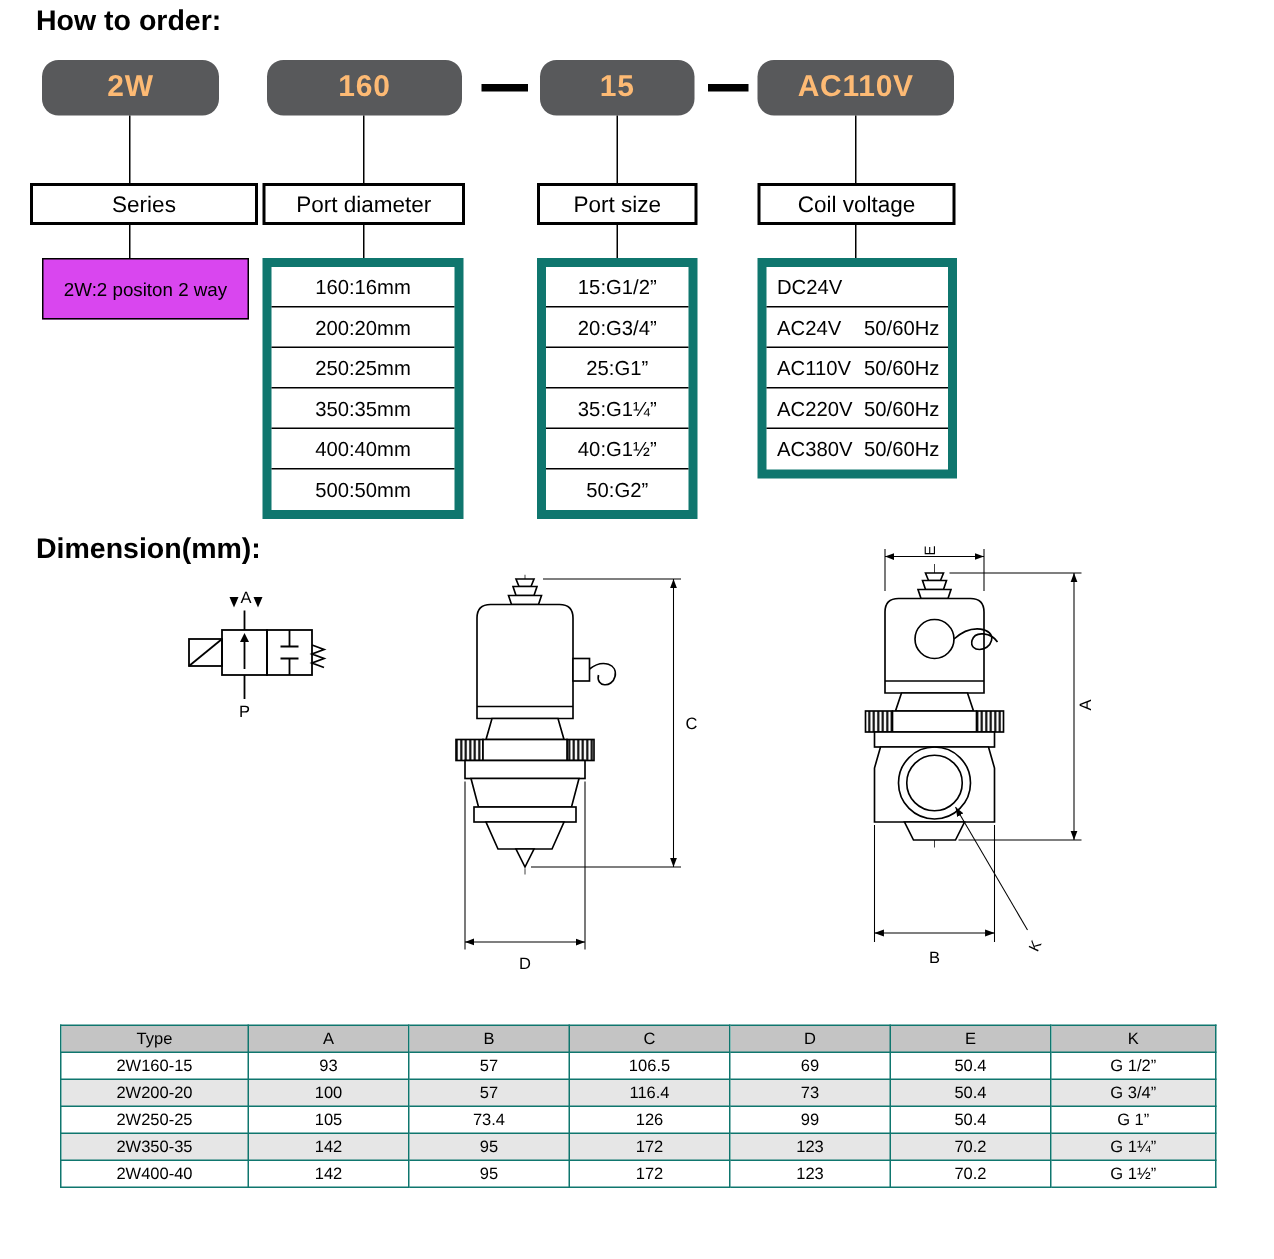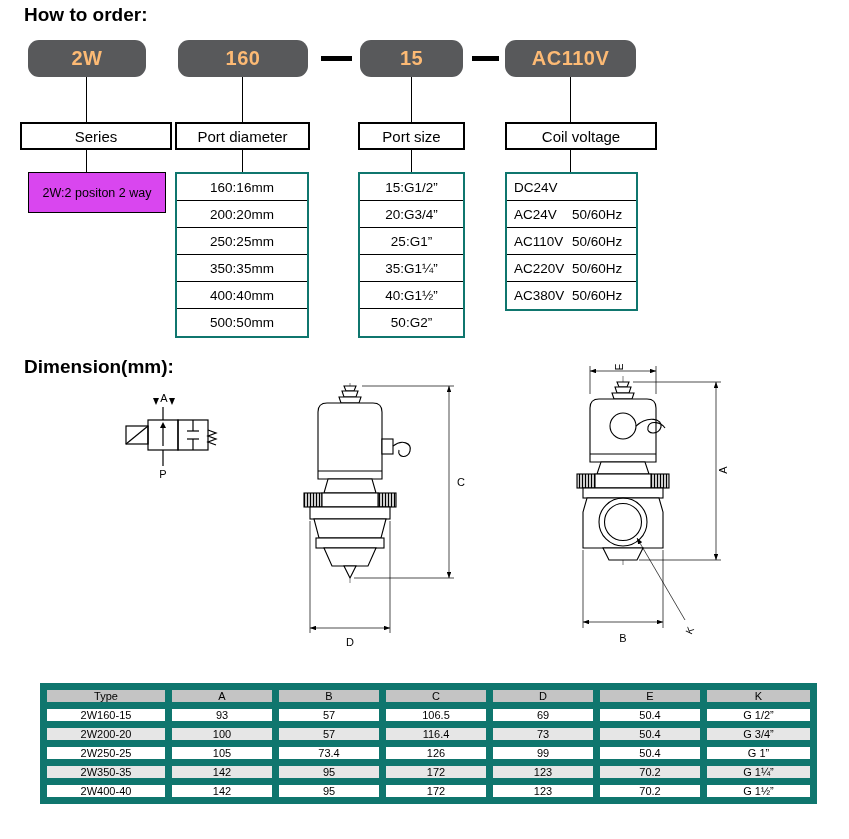--- a/index.html
+++ b/index.html
@@ -32,28 +32,28 @@
   .vl-b { top:150px; height:22px; }
   .x0 { left:86px; } .x1 { left:242px; } .x2 { left:411px; } .x3 { left:570px; }
 
   .hdr-box {
     position:absolute; top:122px; height:28px; border:2px solid #000; background:#fff;
     display:flex; align-items:center; justify-content:center; font-size:15px;
   }
   .h0 { left:20px;  width:152px; }
   .h1 { left:175px; width:135px; }
   .h2 { left:358px; width:107px; }
-  .h3 { left:505px; width:152px; }
+  .h3 { left:505px; width:132px; }
 
   .series-item {
     position:absolute; left:28px; top:172px; width:138px; height:41px;
     border:1px solid #000; display:flex; align-items:center; justify-content:center;
     font-size:12.5px; background:#d946ef;
   }
-  .opt-table { position:absolute; top:172px; border:2px solid #0f766e; background:#fff; }
+  .opt-table { position:absolute; top:172px; border:6px solid #0f766e; background:#fff; }
   .pd-col { left:175px; width:134px; }
   .ps-col { left:358px; width:107px; }
   .cv-col { left:505px; width:133px; }
   .opt-row {
     height:27px; display:flex; align-items:center; justify-content:center;
     font-size:13.5px; border-bottom:1px solid #000;
   }
   .opt-row:last-child { border-bottom:none; }
   .cv-col .opt-row { justify-content:flex-start; padding-left:7px; }
   .cv-label { display:inline-block; width:58px; }
@@ -62,21 +62,21 @@
   .drawing { position:absolute; }
   .sym-svg   { left:100px; top:390px; }
   .front-svg { left:258px; top:383px; }
   .side-svg  { left:533px; top:360px; }
 
   table.dim-table {
     position:absolute; left:40px; top:683px; width:770px;
     border-collapse:collapse; table-layout:fixed; font-size:11px;
   }
   .dim-table th, .dim-table td {
-    border:7px solid #0f766e; height:18px; padding:0 4px;
+    border:1px solid #0f766e; height:18px; padding:0 4px;
     text-align:center; font-weight:normal; white-space:nowrap; overflow:hidden;
   }
   .dim-table thead th { background:#c4c4c4; }
   .dim-table tbody tr:nth-child(even) td { background:#e6e6e6; }
   .dim-table tbody tr:nth-child(odd)  td { background:#fff; }
 </style>
 </head>
 <body>
 
 <div class="sec-title title-how">How to order:</div>

